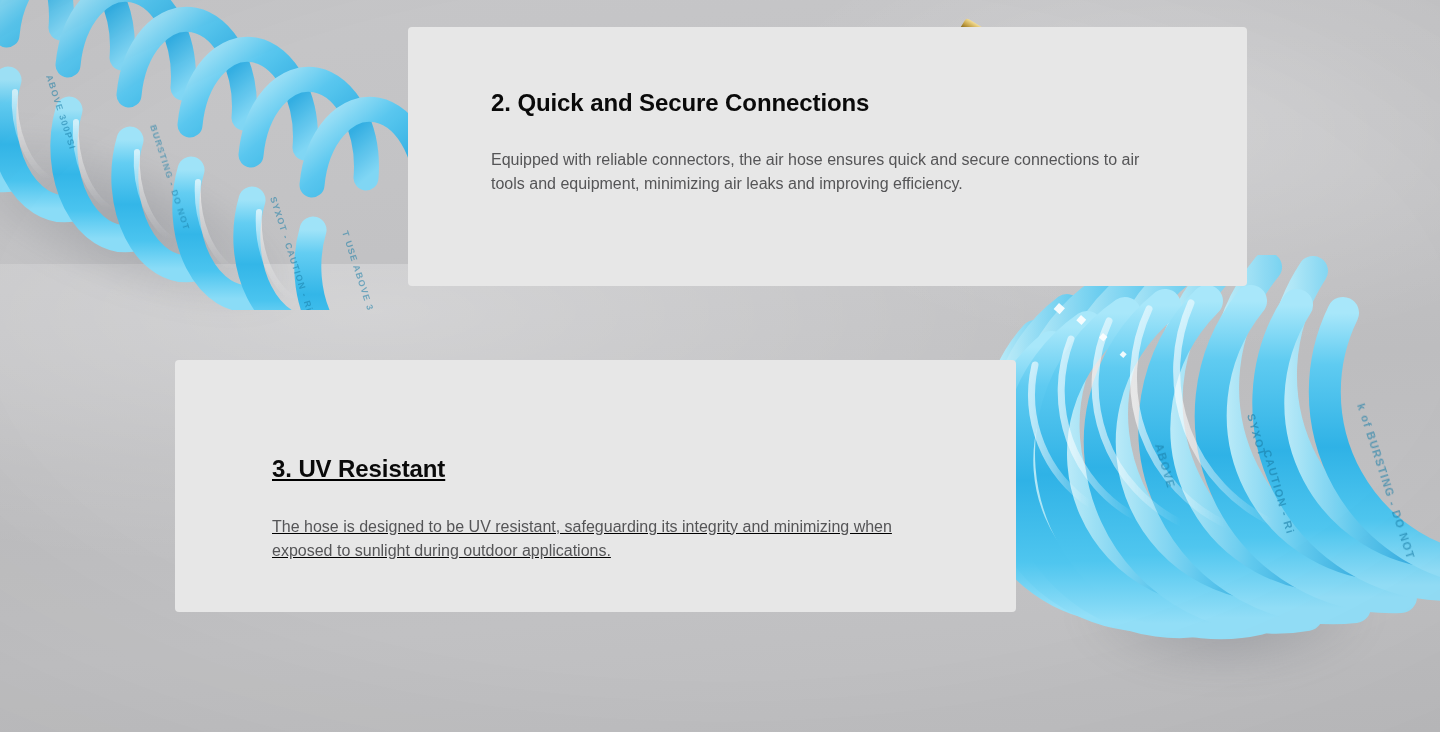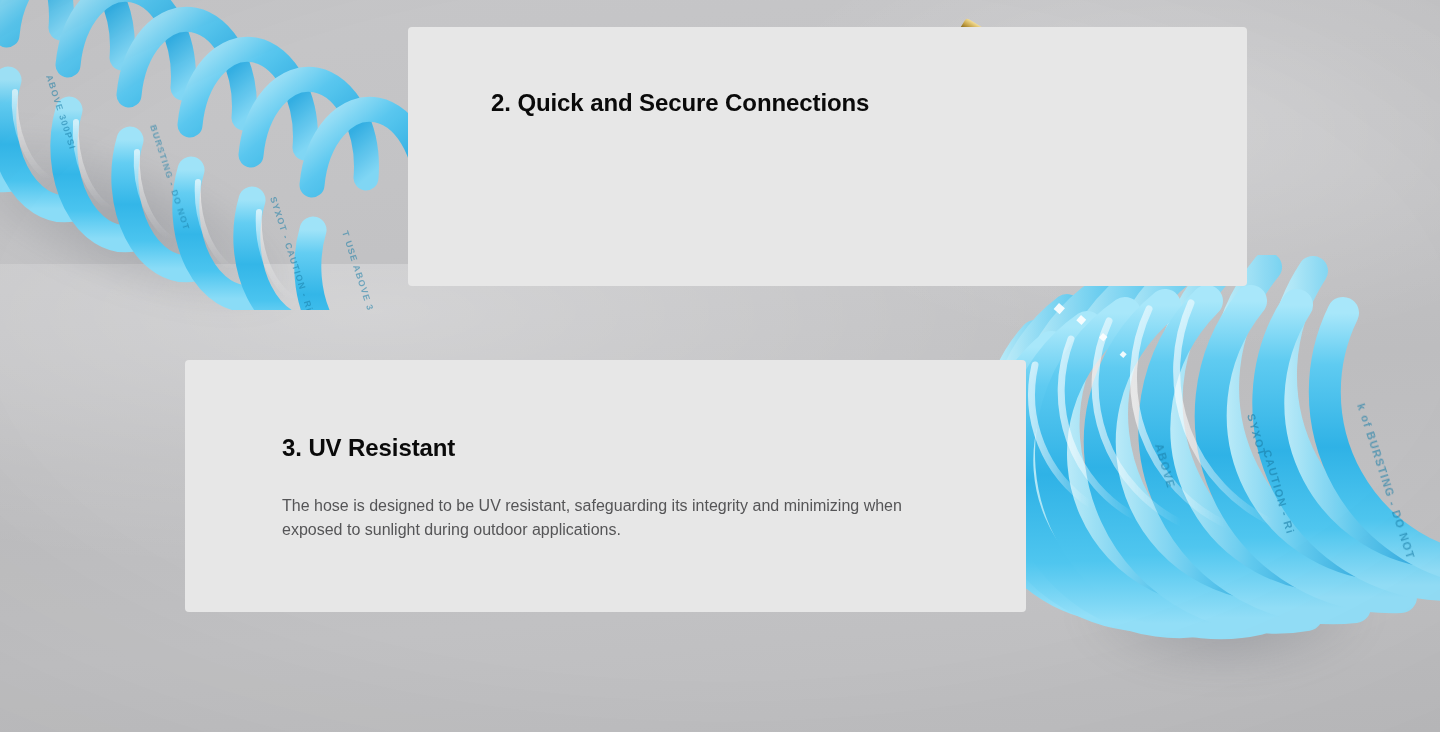--- a/index.html
+++ b/index.html
@@ -109,21 +109,21 @@
   }
 
   
   .card {
     position: absolute;
     background: #e7e7e7;
     border-radius: 4px;
     box-sizing: border-box;
   }
   #card-1 { left: 408px; top: 27px; width: 839px; height: 259px; padding: 62px 80px 0 83px; }
-  #card-2 { left: 185px; top: 360px; width: 841px; height: 252px; padding: 74px 80px 0 97px; }
+  #card-2 { left: 175px; top: 360px; width: 841px; height: 252px; padding: 95px 80px 0 97px; text-decoration: underline; }
 
   .card-title {
     margin: 0 0 30px 0;
     font-size: 24px;
     font-weight: 700;
     line-height: 1.2;
     color: #0a0a0a;
     letter-spacing: -0.1px;
     font-stretch: condensed;
   }
@@ -291,20 +291,21 @@
     <div class="collar"></div>
     <div class="body"></div>
     <div class="step"></div>
     <div class="tip"></div>
   </div>
 
   <div class="vignette"></div>
 
   <div class="card" id="card-1">
     <h2 class="card-title">2. Quick and Secure Connections</h2>
+    <p class="card-body">Equipped with reliable connectors, the air hose ensures quick and secure connections to air tools and equipment, minimizing air leaks and improving efficiency.</p>
   </div>
 
   <div class="card" id="card-2">
     <h2 class="card-title">3. UV Resistant</h2>
     <p class="card-body">The hose is designed to be UV resistant, safeguarding its integrity and minimizing when exposed to sunlight during outdoor applications.</p>
   </div>
 
 </div>
 
 </body></html>

